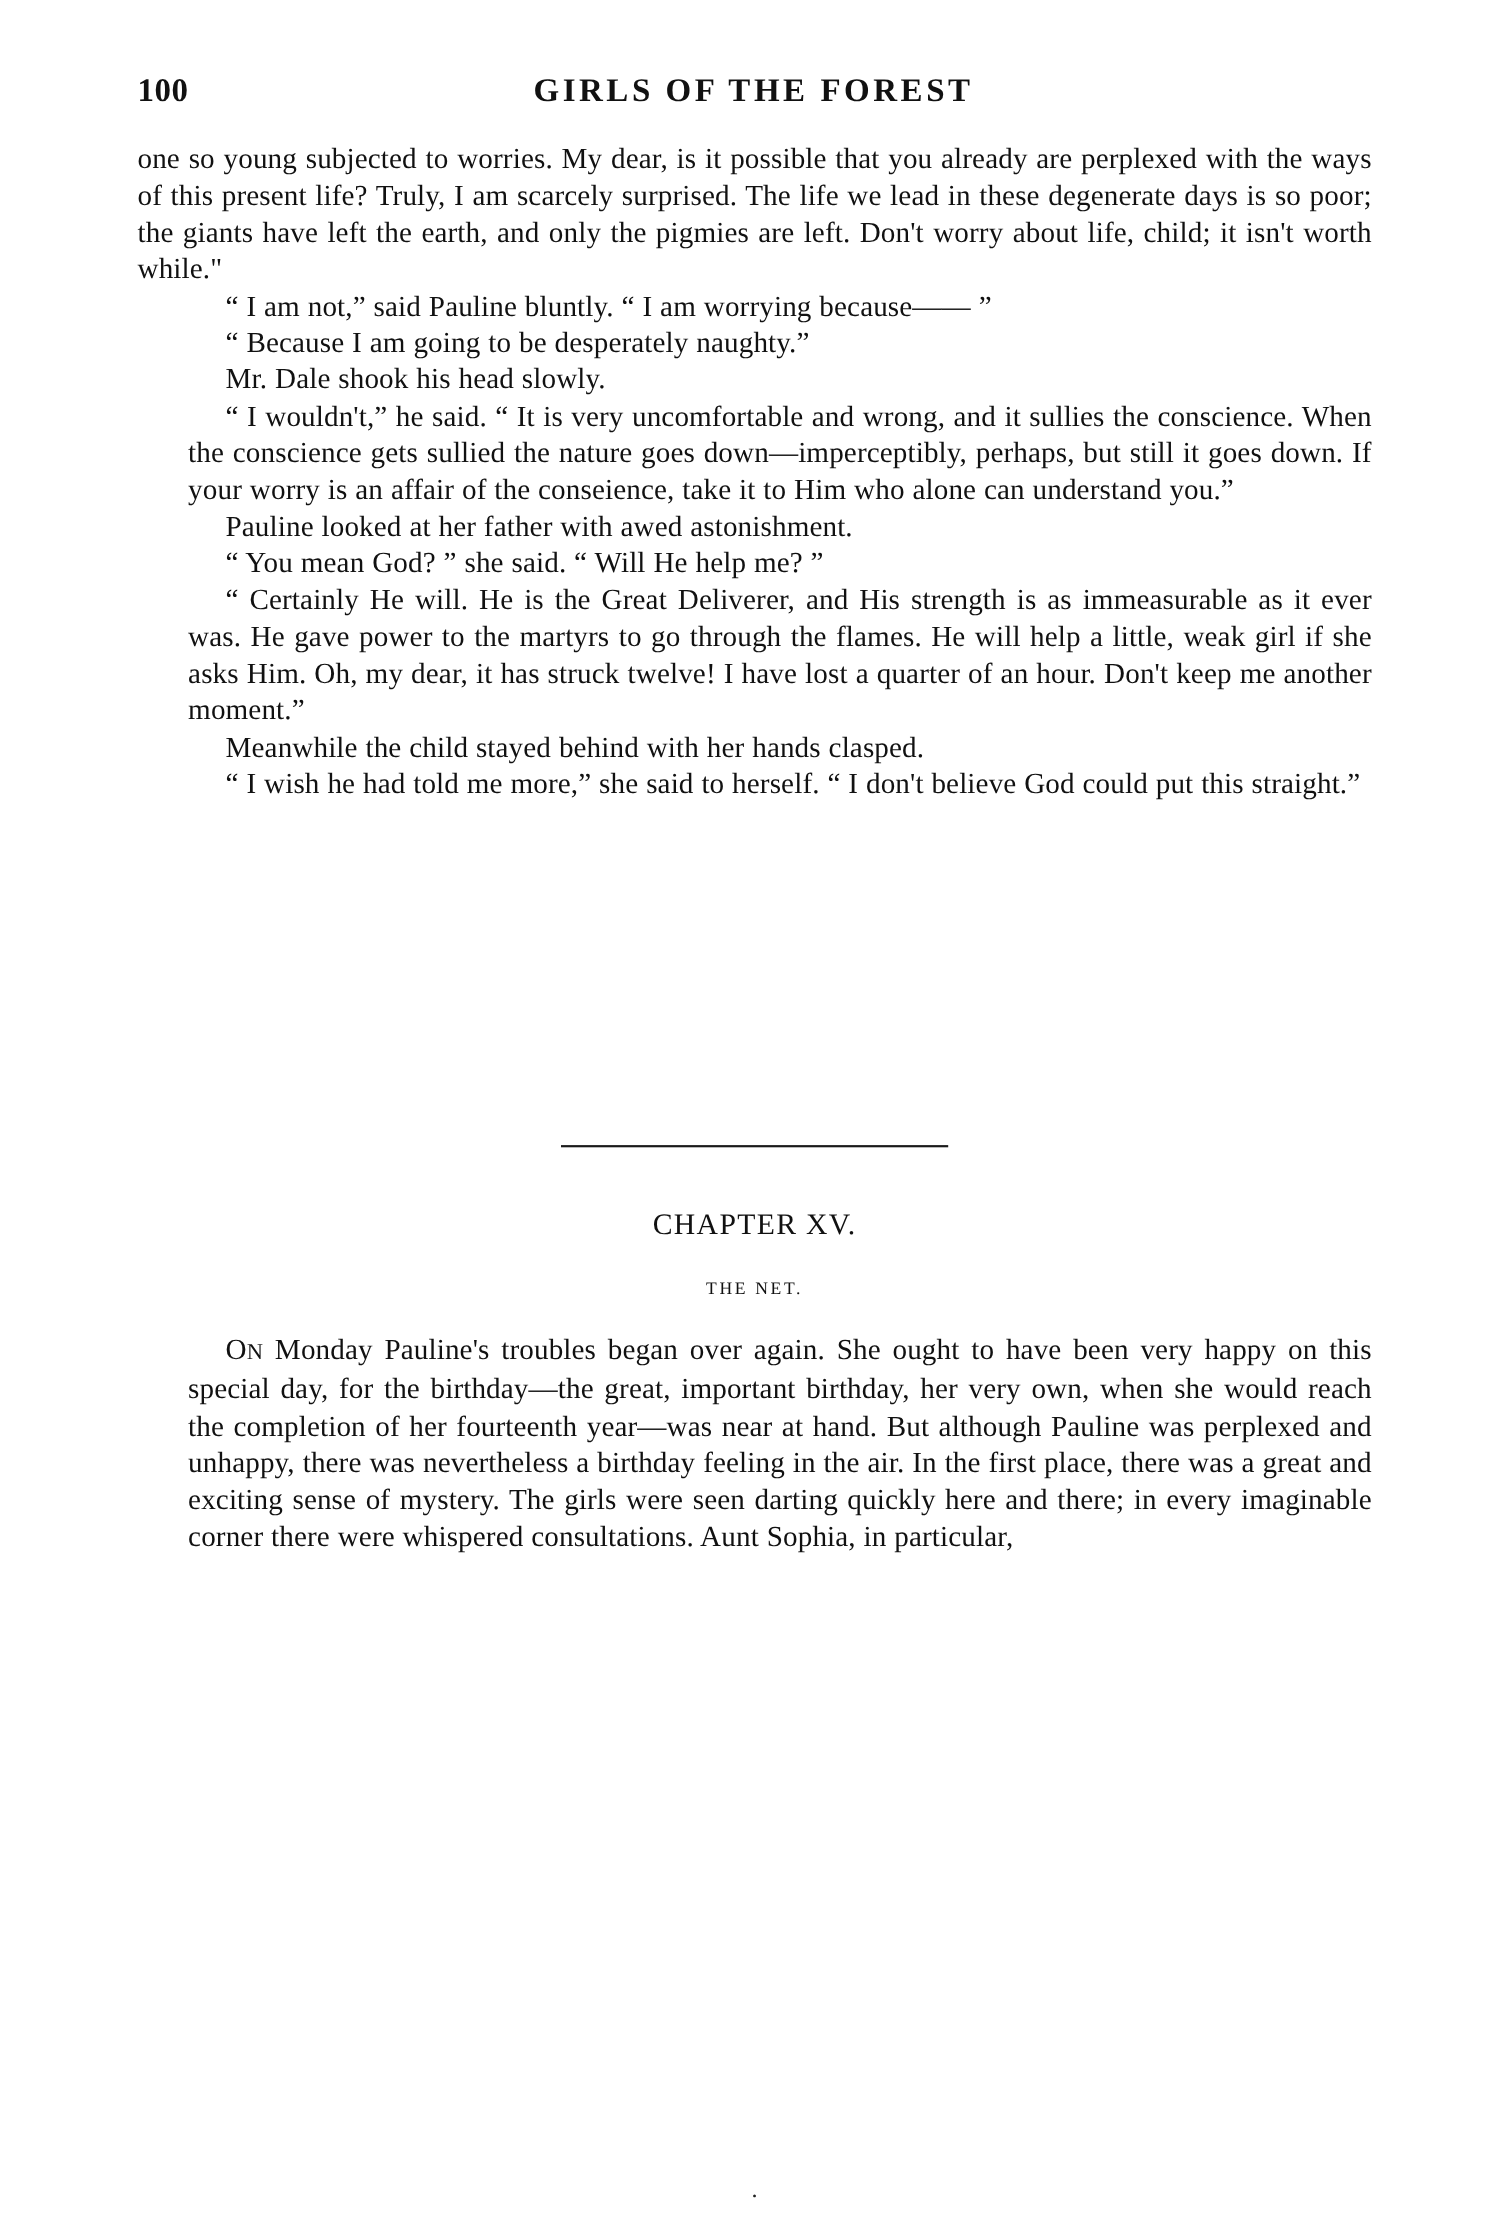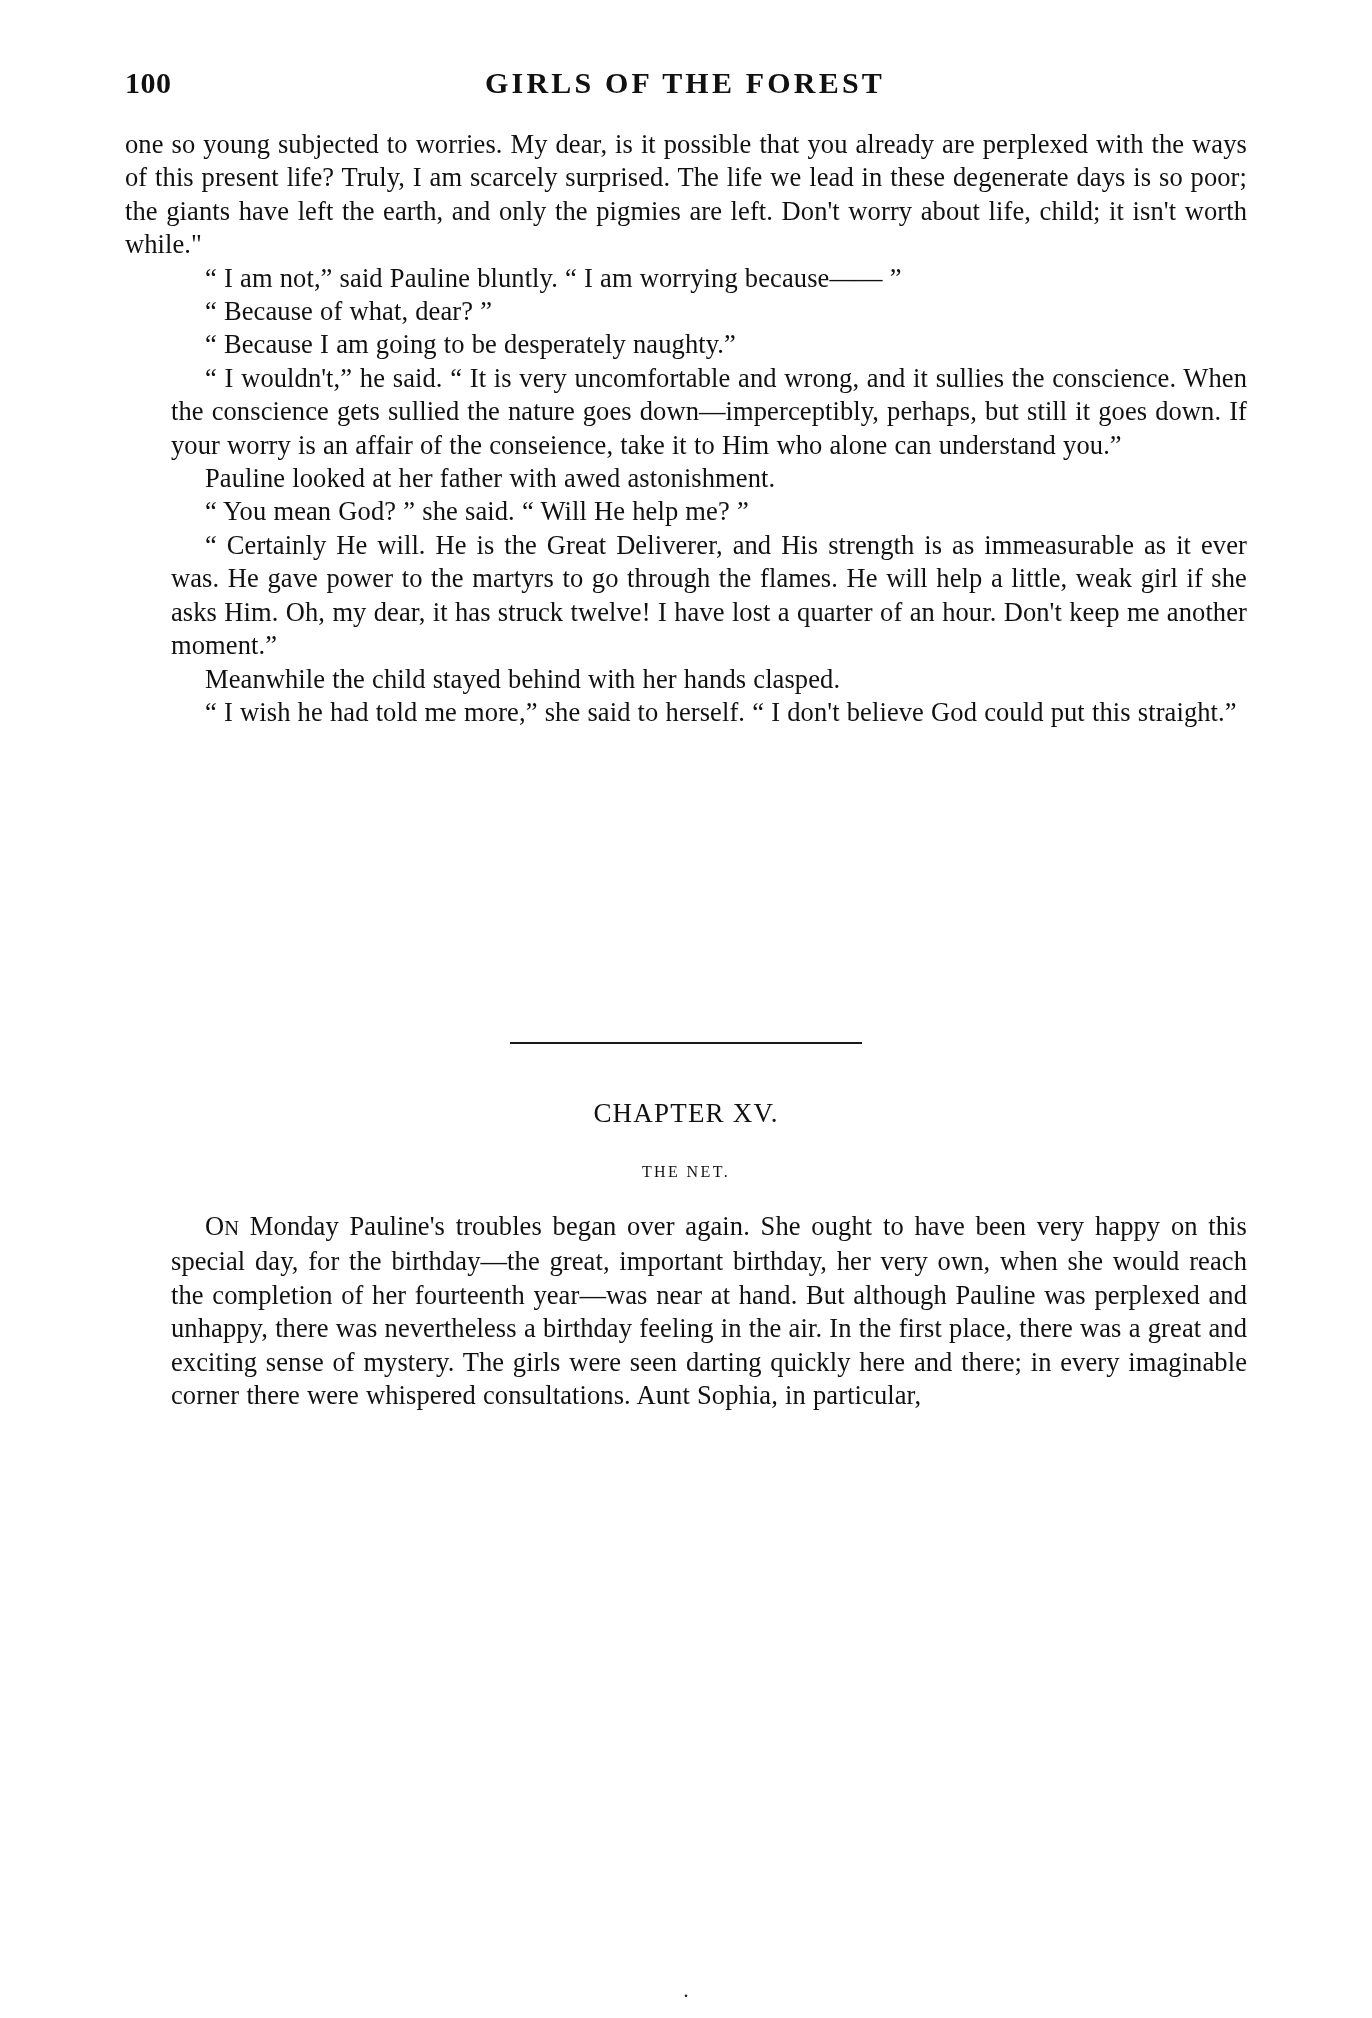--- a/index.html
+++ b/index.html
@@ -128,22 +128,22 @@
 <div class="page">
 
   <div class="header">
     <div class="folio">100</div>
     <div class="running-title">GIRLS  OF  THE  FOREST</div>
   </div>
 
   <div class="body-block">
     <p class="para noindent">one so young subjected to worries.  My dear, is it possible that you already are perplexed with the ways of this present life?  Truly, I am scarcely surprised.  The life we lead in these degenerate days is so poor; the giants have left the earth, and only the pigmies are left.  Don't worry about life, child; it isn't worth while."</p>
     <p class="para indent">“ I am not,” said Pauline bluntly.  “ I am worrying because—— ”</p>
-    <p class="para indent">“ Because of what, dear? ”</p>
     <p class="para indent">“ Because I am going to be desperately naughty.”</p>
+    <p class="para indent">Mr. Dale shook his head slowly.</p>
     <p class="para indent">“ I wouldn't,” he said.  “ It is very uncomfortable and wrong, and it sullies the conscience.  When the conscience gets sullied the nature goes down—imperceptibly, perhaps, but still it goes down.  If your worry is an affair of the conseience, take it to Him who alone can understand you.”</p>
     <p class="para indent">Pauline looked at her father with awed astonishment.</p>
     <p class="para indent">“ You mean God? ” she said.  “ Will He help me? ”</p>
     <p class="para indent">“ Certainly He will.  He is the Great Deliverer, and His strength is as immeasurable as it ever was.  He gave power to the martyrs to go through the flames.  He will help a little, weak girl if she asks Him.  Oh, my dear, it has struck twelve!  I have lost a quarter of an hour.  Don't keep me another moment.”</p>
     <p class="para indent">Meanwhile the child stayed behind with her hands clasped.</p>
     <p class="para indent">“ I wish he had told me more,” she said to herself.  “ I don't believe God could put this straight.”</p>
   </div>
 
   <div class="rule-wrap">
     <span class="rule"></span>

